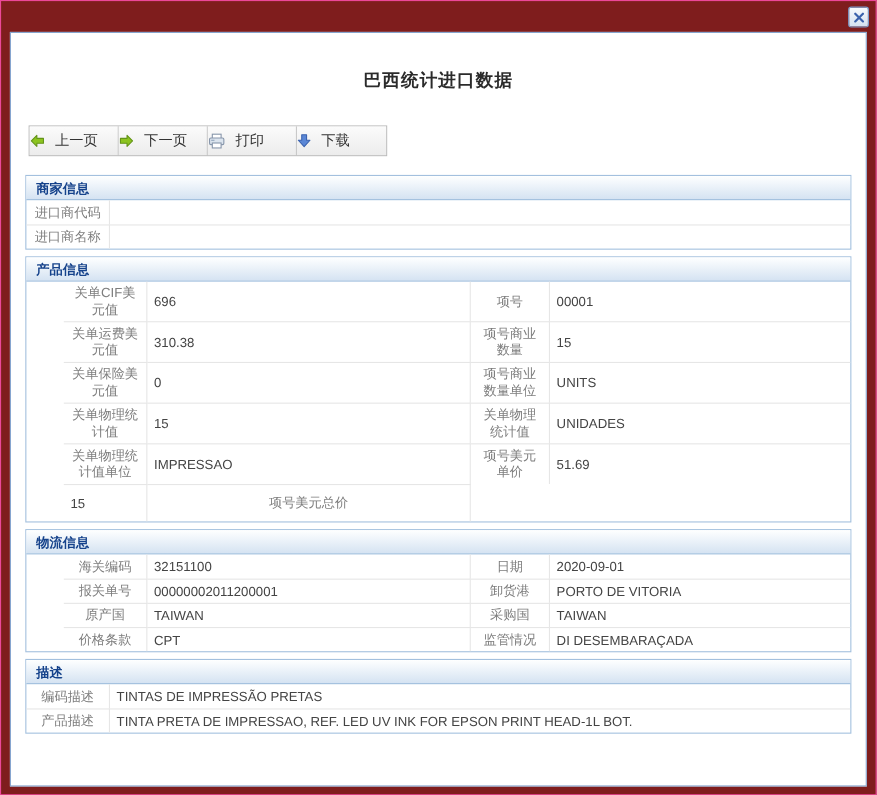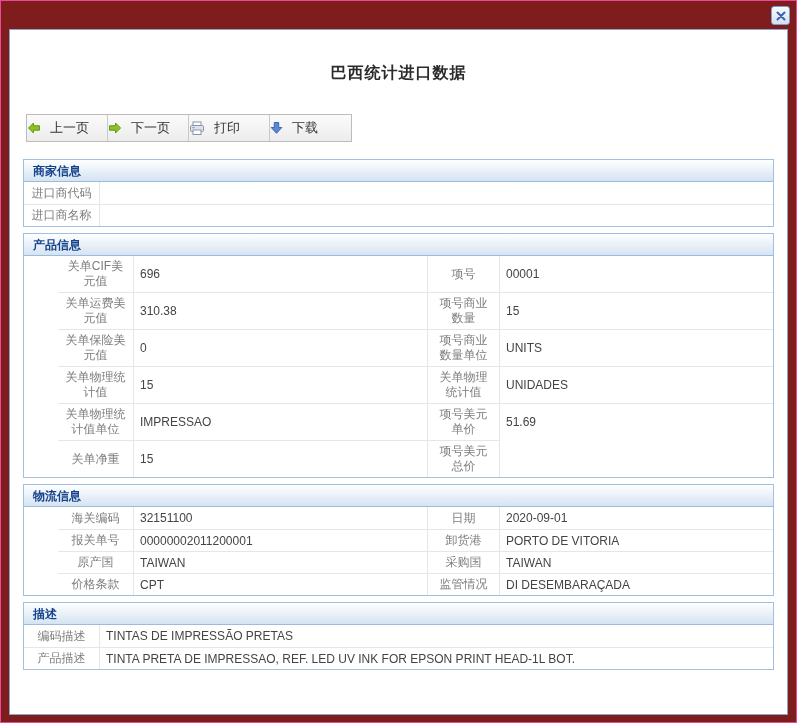--- a/index.html
+++ b/index.html
@@ -199,21 +199,20 @@
           <div class="cell lbl">关单物理统计值</div>
           <div class="cell val">UNIDADES</div>
         </div>
         <div class="row4 tall">
           <div class="cell lbl">关单物理统计值单位</div>
           <div class="cell val">IMPRESSAO</div>
           <div class="cell lbl">项号美元单价</div>
           <div class="cell val">51.69</div>
         </div>
         <div class="row4 tall">
-          <div class="cell lbl">关单净重</div>
           <div class="cell val">15</div>
           <div class="cell lbl">项号美元总价</div>
         </div>
       </div>
 
       <div class="section">
         <div class="section-header">物流信息</div>
         <div class="row4">
           <div class="cell lbl">海关编码</div>
           <div class="cell val">32151100</div>

